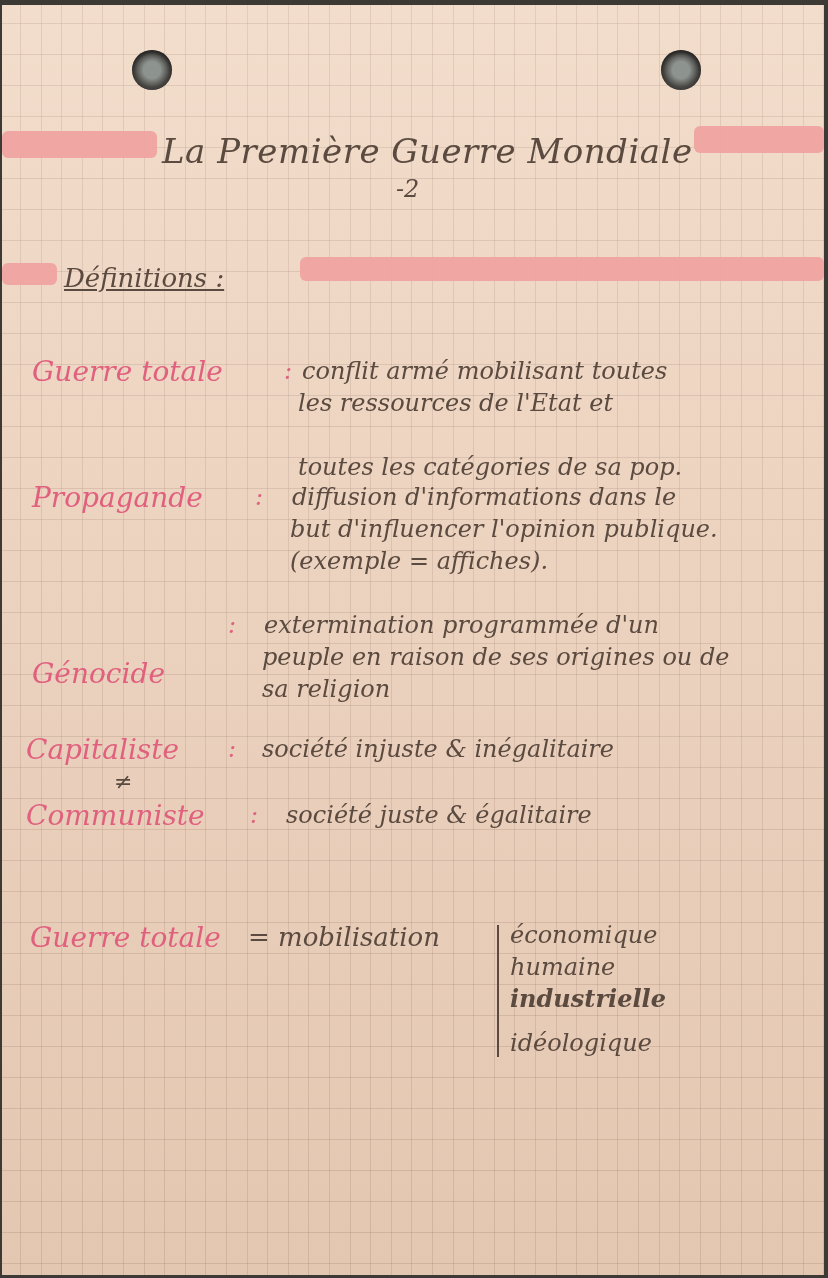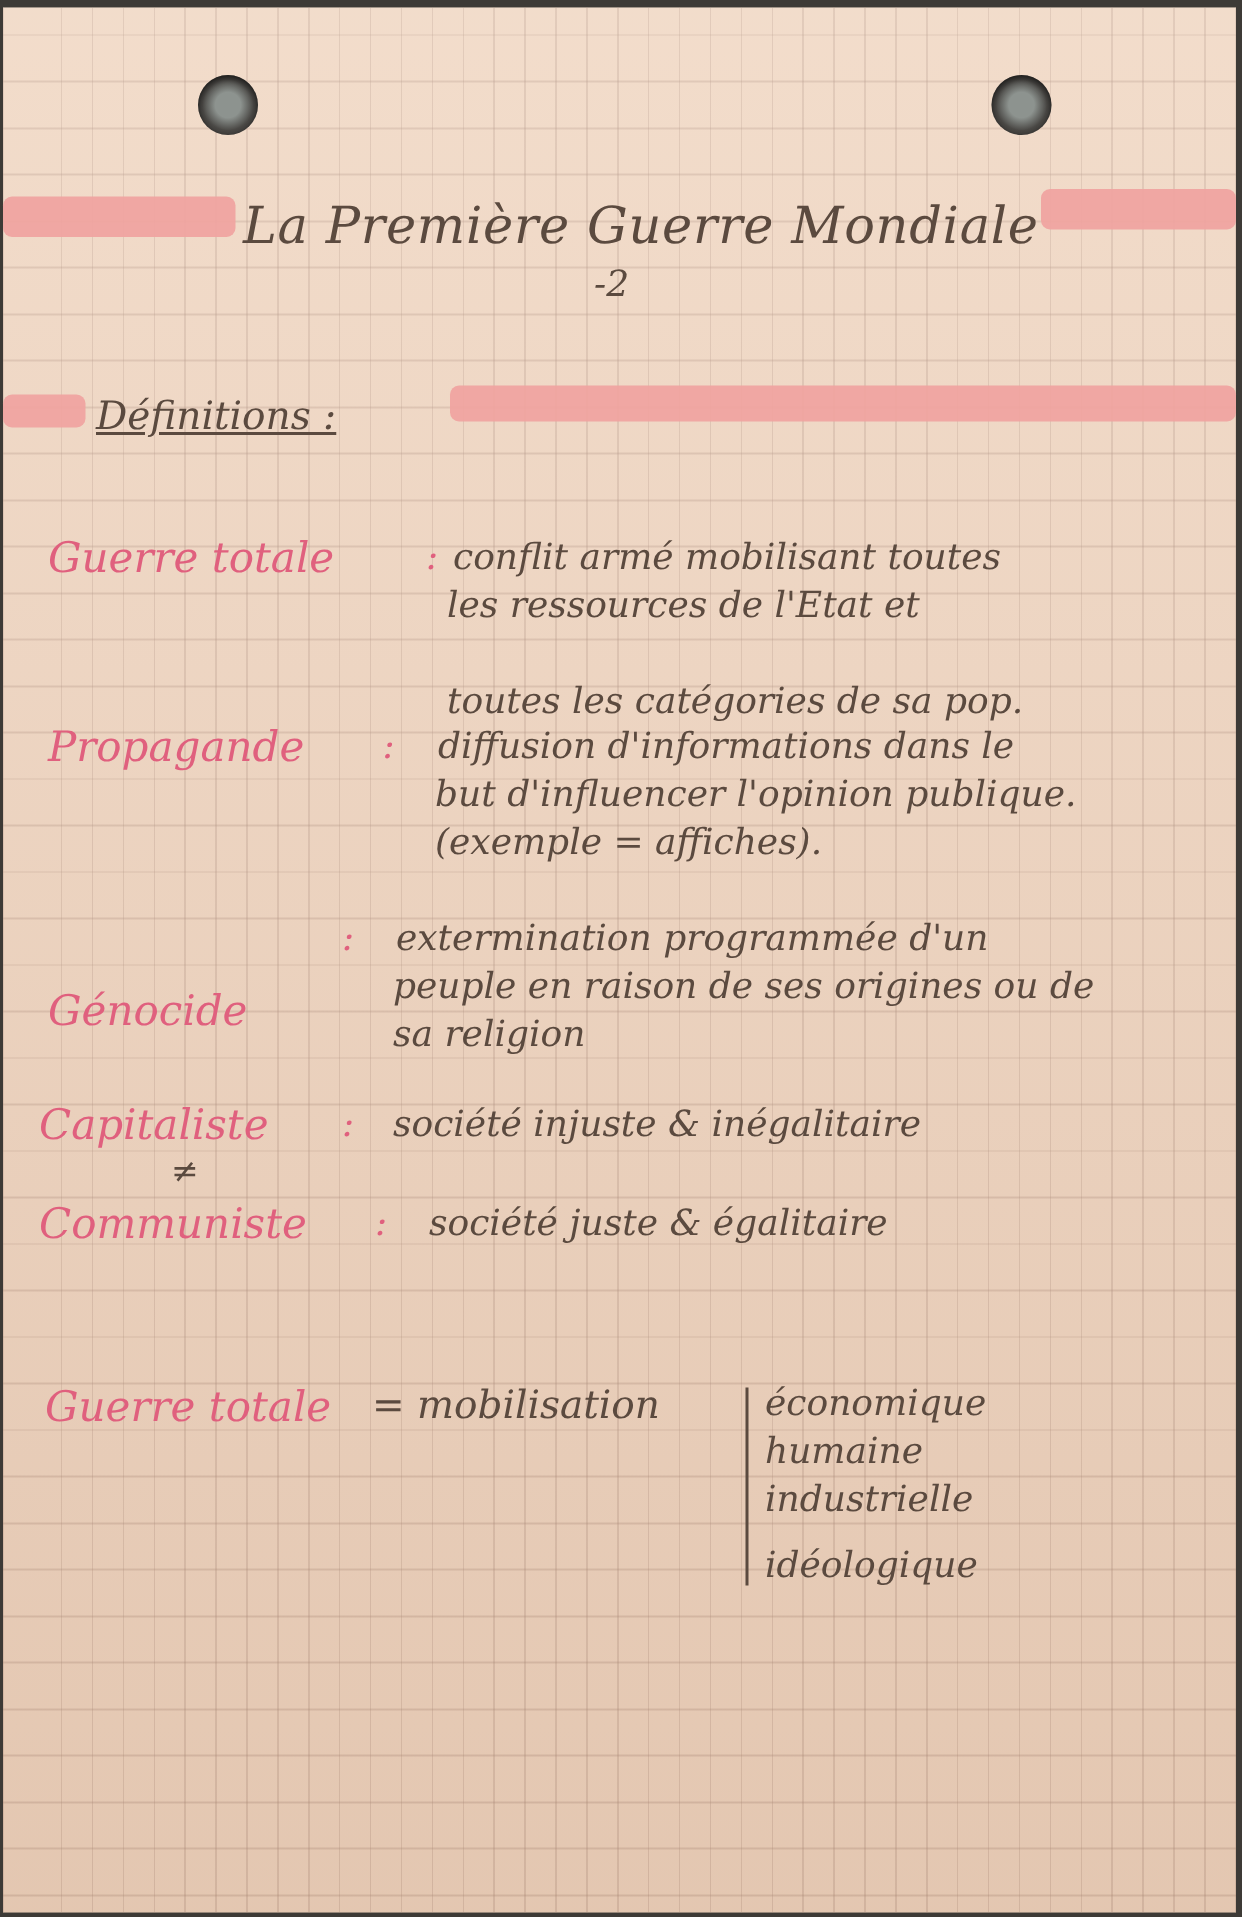--- a/index.html
+++ b/index.html
@@ -83,16 +83,16 @@
 
   <div class="t pink term" style="left:24px; top:794px;">Communiste</div>
   <div class="t pink sep" style="left:248px; top:796px;">:</div>
   <div class="t brown def" style="left:284px; top:794px;">société juste &amp; égalitaire</div>
 
   <div class="t pink term" style="left:28px; top:916px;">Guerre totale</div>
   <div class="t brown def" style="left:246px; top:916px; font-size:26px;">= mobilisation</div>
   <div class="vbar"></div>
   <div class="t brown def" style="left:508px; top:914px;">économique</div>
   <div class="t brown def" style="left:508px; top:946px;">humaine</div>
-  <div class="t brown def" style="left:508px; top:978px;">industrielle</div>
+  <div class="t brown def" style="left:508px; top:978px;font-weight:bold;">industrielle</div>
   <div class="t brown def" style="left:508px; top:1022px;">idéologique</div>
 
 </div>
 
 </body></html>

